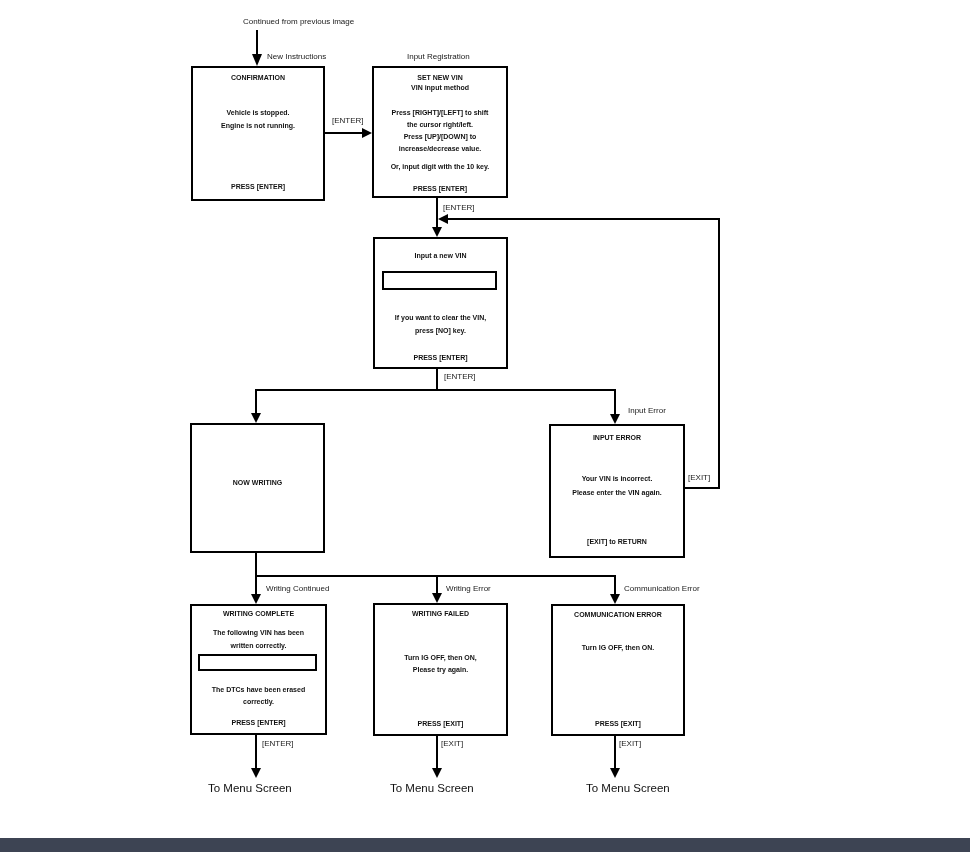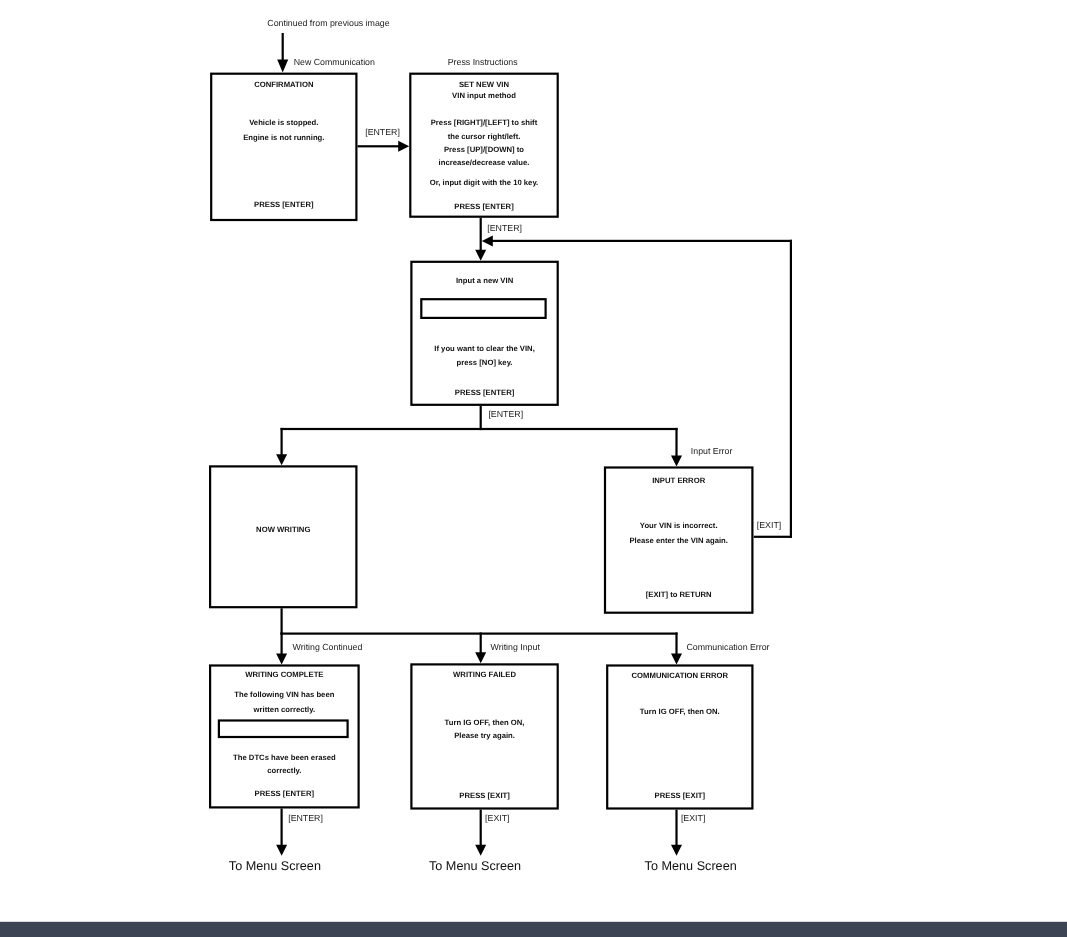--- a/index.html
+++ b/index.html
@@ -42,22 +42,22 @@
   .footer-bar { position:absolute; left:0; top:838px; width:970px; height:14px; }
 </style>
 </head>
 <body>
 
 <div id="stage">
 
   <div class="lbl" style="left:197px; top:17px;margin-left:46px;">Continued from previous image</div>
   <div class="vline" style="left:256px; top:30px; height:26px;"></div>
   <div class="arr down-big" style="left:252px; top:54px;"></div>
-  <div class="lbl" style="left:267px; top:52px;">New Communication</div>
-  <div class="lbl" style="left:407px; top:52px;">Press Instructions</div>
+  <div class="lbl" style="left:267px; top:52px;">New Instructions</div>
+  <div class="lbl" style="left:407px; top:52px;">Input Registration</div>
 
   <div class="fbox" style="left:191px; top:66px; width:134px; height:135px;">
     <div class="bl" style="top:5px;">CONFIRMATION</div>
     <div class="bl" style="top:40px;">Vehicle is stopped.</div>
     <div class="bl" style="top:53px;">Engine is not running.</div>
     <div class="bl" style="top:114px;">PRESS [ENTER]</div>
   </div>
 
   <div class="lbl" style="left:332px; top:116px;">[ENTER]</div>
   <div class="hline" style="left:325px; top:132px; width:38px;"></div>
@@ -113,21 +113,21 @@
 
   <div class="vline" style="left:255px; top:553px; height:24px;"></div>
   <div class="hline" style="left:255px; top:575px; width:361px;"></div>
   <div class="vline" style="left:255px; top:575px; height:20px;"></div>
   <div class="arr down" style="left:251px; top:594px;"></div>
   <div class="vline" style="left:436px; top:575px; height:19px;"></div>
   <div class="arr down" style="left:432px; top:593px;"></div>
   <div class="vline" style="left:614px; top:575px; height:20px;"></div>
   <div class="arr down" style="left:610px; top:594px;"></div>
   <div class="lbl" style="left:266px; top:584px;">Writing Continued</div>
-  <div class="lbl" style="left:446px; top:584px;">Writing Input</div>
+  <div class="lbl" style="left:446px; top:584px;">Writing Error</div>
   <div class="lbl" style="left:624px; top:584px;">Communication Error</div>
 
   <div class="fbox" style="left:190px; top:604px; width:137px; height:131px;">
     <div class="bl" style="top:3px;">WRITING COMPLETE</div>
     <div class="bl" style="top:22px;">The following VIN has been</div>
     <div class="bl" style="top:35px;">written correctly.</div>
     <div class="vin-field" style="left:6px; top:48px; width:119px; height:17px;"></div>
     <div class="bl" style="top:79px;">The DTCs have been erased</div>
     <div class="bl" style="top:91px;">correctly.</div>
     <div class="bl" style="top:112px;">PRESS [ENTER]</div>

